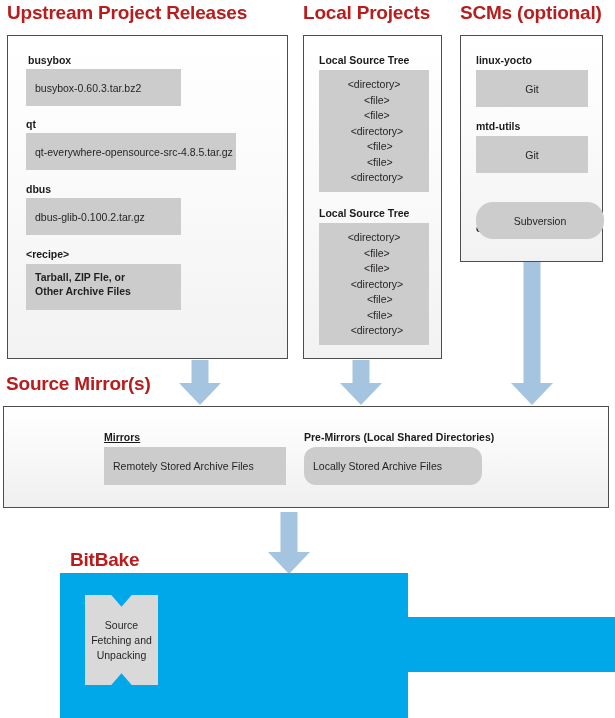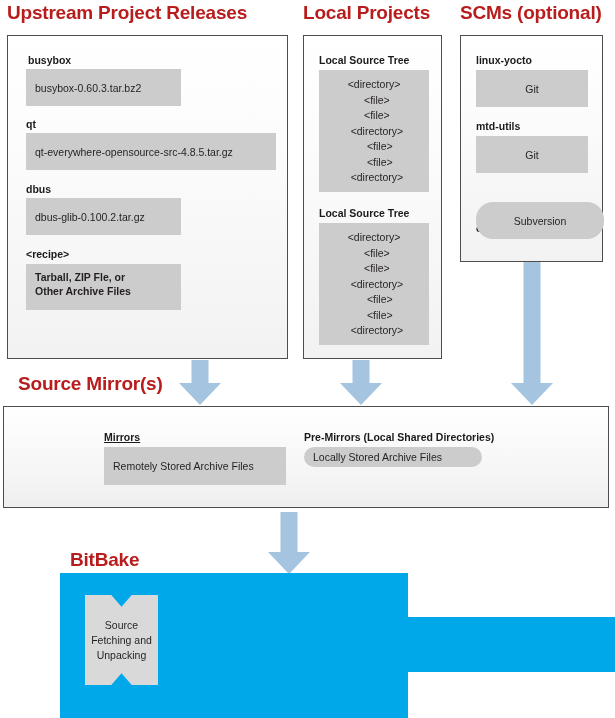--- a/index.html
+++ b/index.html
@@ -117,21 +117,21 @@
 <div class="canvas">
 
   <div class="heading" style="left:7px;top:2px;">Upstream Project Releases</div>
 
   <div class="panel" style="left:7px;top:35px;width:281px;height:324px;">
 
     <div class="item-label" style="left:20px;top:18px;">busybox</div>
     <div class="chip" style="left:18px;top:33px;width:155px;height:37px;">busybox-0.60.3.tar.bz2</div>
 
     <div class="item-label" style="left:18px;top:82px;">qt</div>
-    <div class="chip" style="left:18px;top:97px;width:250px;height:37px;">qt-everywhere-opensource-src-4.8.5.tar.gz</div>
+    <div class="chip" style="left:18px;top:97px;width:210px;height:37px;">qt-everywhere-opensource-src-4.8.5.tar.gz</div>
 
     <div class="item-label" style="left:18px;top:147px;">dbus</div>
     <div class="chip" style="left:18px;top:162px;width:155px;height:37px;">dbus-glib-0.100.2.tar.gz</div>
 
     <div class="item-label" style="left:18px;top:212px;">&lt;recipe&gt;</div>
     <div class="chip multiline" style="left:18px;top:228px;width:155px;height:46px;font-weight:bold;">
       <span>Tarball, ZIP Fle, or</span><br>
       <span>Other Archive Files</span>
     </div>
   </div>
@@ -185,29 +185,29 @@
   <div class="arrow" style="left:340px;top:360px;width:42px;height:45px;">
     <div class="shaft" style="top:0;width:17px;height:24px;"></div>
     <div class="head" style="top:23px;"></div>
   </div>
 
   <div class="arrow" style="left:511px;top:262px;width:42px;height:143px;">
     <div class="shaft" style="top:0;width:17px;height:122px;"></div>
     <div class="head" style="top:121px;"></div>
   </div>
 
-  <div class="heading" style="left:18px;top:373px;">Source Mirror(s)</div>
+  <div class="heading" style="left:6px;top:373px;">Source Mirror(s)</div>
 
   <div class="panel flat" style="left:3px;top:406px;width:606px;height:102px;">
 
     <div class="item-label" style="left:100px;top:24px;text-decoration:underline;">Mirrors</div>
     <div class="chip" style="left:100px;top:40px;width:182px;height:38px;">Remotely Stored Archive Files</div>
 
     <div class="item-label" style="left:300px;top:24px;">Pre-Mirrors (Local Shared Directories)</div>
-    <div class="chip" style="left:300px;top:40px;width:178px;height:20px;border-radius:12px;">Locally Stored Archive Files</div>
+    <div class="chip" style="left:300px;top:40px;width:178px;height:38px;border-radius:12px;">Locally Stored Archive Files</div>
   </div>
 
   <div class="arrow" style="left:268px;top:512px;width:42px;height:62px;">
     <div class="shaft" style="top:0;width:17px;height:41px;"></div>
     <div class="head" style="top:40px;"></div>
   </div>
 
   <div class="heading" style="left:70px;top:549px;">BitBake</div>
 
   <div class="bitbake-shape" style="left:60px;top:573px;width:348px;height:145px;"></div>

